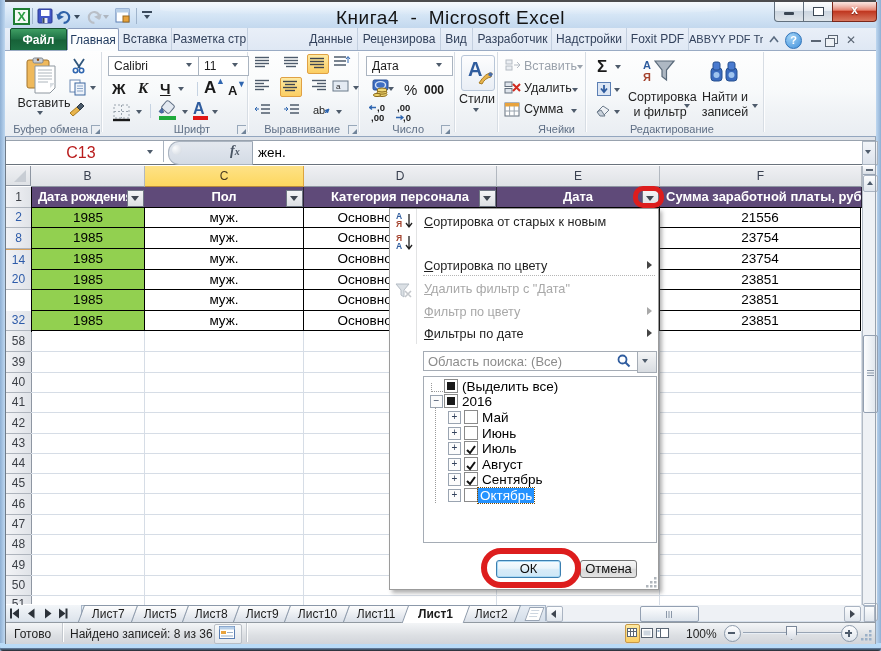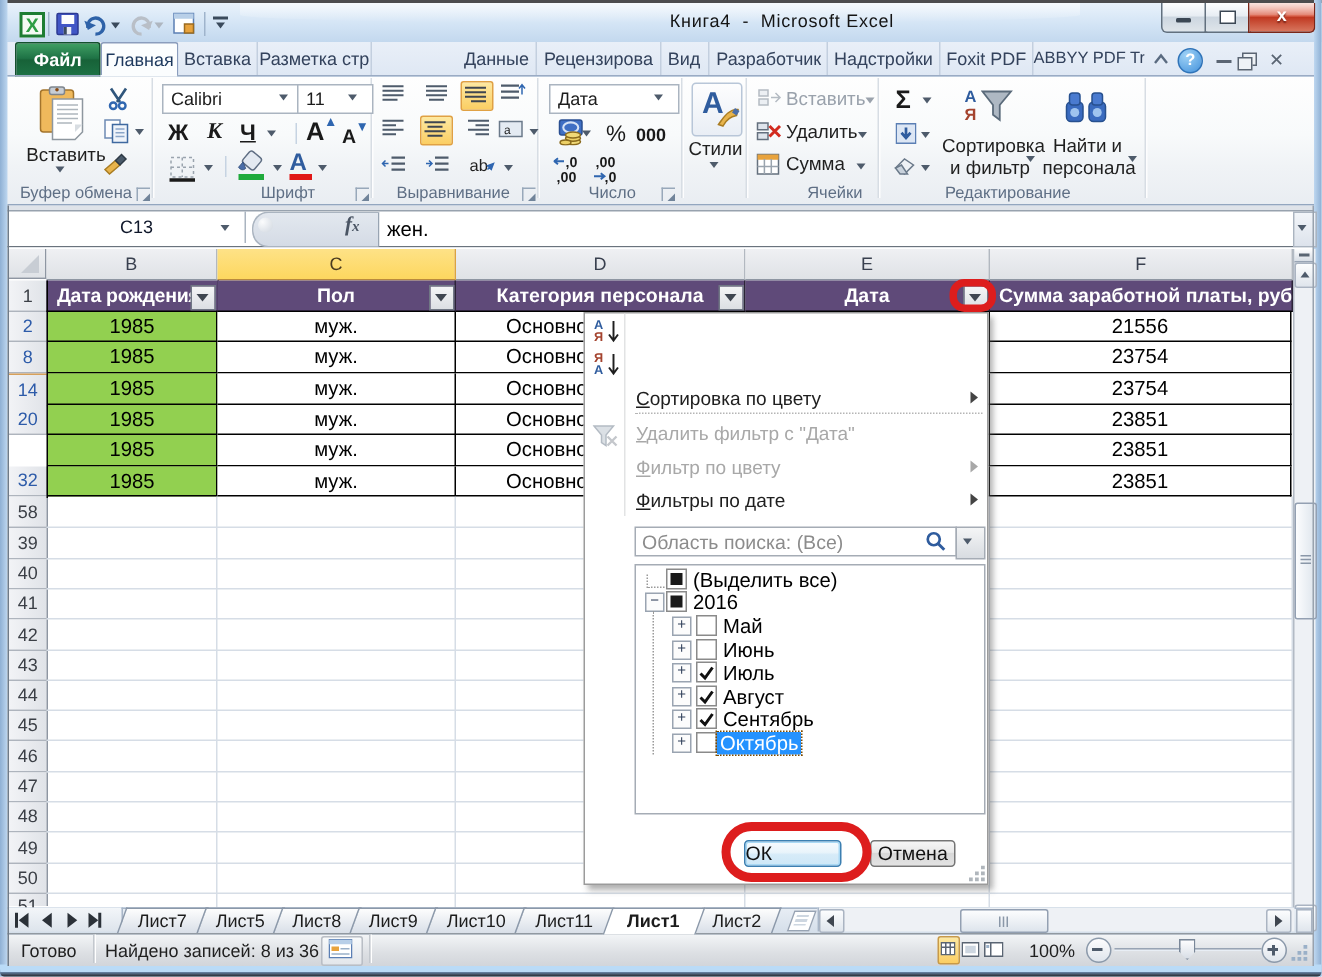--- a/index.html
+++ b/index.html
@@ -57,21 +57,21 @@
     </svg>
 <div class="dar" style="left:103px;top:15px;border-top-color:#aeb6c0;"></div>
 <svg class="abs" style="left:115px;top:8px;" width="16" height="16">
       <rect x="1" y="1" width="13" height="13" fill="#fff" stroke="#5b7fb4"></rect>
       <rect x="1" y="1" width="13" height="3.5" fill="#b8cfe8"></rect>
       <rect x="8" y="8" width="6" height="6" fill="#e8a33d" stroke="#9a6b20"></rect>
     </svg>
 <div class="abs" style="left:136px;top:8px;width:1px;height:16px;background:#9fb4cc;"></div>
 <div class="abs" style="left:142px;top:11px;width:10px;height:1.5px;background:#3a4a5c;"></div>
 <div class="dar" style="left:144px;top:15px;border-top-color:#3a4a5c;"></div>
-<div class="abs" style="left:336px;top:7px;width:260px;height:16px;font-size:12px;letter-spacing:0.5px;color:#141414;text-align:right;">Книга4&nbsp; -&nbsp; Microsoft Excel</div>
+<div class="abs" style="left:336px;top:7px;width:260px;height:16px;font-size:19px;letter-spacing:0.5px;color:#141414;text-align:left;">Книга4&nbsp; -&nbsp; Microsoft Excel</div>
 
 <div class="abs" style="left:774px;top:2px;width:29px;height:19px;background:linear-gradient(#fdfeff,#e7edf3 45%,#ccd6e0 50%,#dfe5ea);border:1px solid #62707e;border-top:none;border-radius:0 0 0 4px;">
       <div class="abs" style="left:9px;top:10px;width:10px;height:3px;background:#3b4754;border-radius:1px;"></div>
     </div>
 <div class="abs" style="left:803px;top:2px;width:29px;height:19px;background:linear-gradient(#fdfeff,#e7edf3 45%,#ccd6e0 50%,#dfe5ea);border:1px solid #62707e;border-top:none;">
       <div class="abs" style="left:9px;top:5px;width:9px;height:7px;border:1.5px solid #3b4754;background:#fff;"></div>
     </div>
 <div class="abs" style="left:832px;top:2px;width:43px;height:19px;background:linear-gradient(#f0b0a4,#dd6a55 45%,#c03821 50%,#d8775f);border:1px solid #7a2619;border-top:none;border-radius:0 0 4px 0;color:#fff;font-weight:bold;font-size:12px;text-align:center;line-height:16px;text-shadow:0 1px 1px #7a2619;"><span style="position:absolute;left:0;top:0;width:100%;height:8px;background:linear-gradient(rgba(255,255,255,.65),rgba(255,255,255,.15));"></span>x</div>
 
 <div class="abs" style="left:5px;top:28px;width:871px;height:22px;background:linear-gradient(#e9eff8,#dfe8f4);"></div>
@@ -349,30 +349,30 @@
 <div class="abs" style="left:628px;top:92px;width:64px;font-size:12.5px;color:#1f1f1f;text-align:center;line-height:10px;">Сортировка<br><span style="line-height:21px;">и фильтр</span></div>
 <div class="dar" style="left:684px;top:104px;"></div>
 <svg class="abs" style="left:710px;top:60px;" width="28" height="24">
         <rect x="1" y="8" width="11" height="13" rx="3" fill="#3a6bbf" stroke="#27508f"></rect>
         <rect x="16" y="8" width="11" height="13" rx="3" fill="#3a6bbf" stroke="#27508f"></rect>
         <rect x="3" y="2" width="7" height="8" rx="2" fill="#4a7bd0" stroke="#27508f"></rect>
         <rect x="18" y="2" width="7" height="8" rx="2" fill="#4a7bd0" stroke="#27508f"></rect>
         <circle cx="6.5" cy="15" r="3" fill="#9fc4ef"></circle>
         <circle cx="21.5" cy="15" r="3" fill="#9fc4ef"></circle>
       </svg>
-<div class="abs" style="left:695px;top:92px;width:60px;font-size:12.5px;color:#1f1f1f;text-align:center;line-height:10px;">Найти и<br><span style="line-height:21px;">персонала</span></div>
+<div class="abs" style="left:695px;top:92px;width:60px;font-size:12.5px;color:#1f1f1f;text-align:center;line-height:10px;">Найти и<br><span style="line-height:21px;">записей</span></div>
 <div class="dar" style="left:752px;top:104px;"></div>
 <div class="glabel" style="left:630px;width:80px;">Редактирование</div>
 </div>
 
 <div class="abs" style="left:5px;top:137px;width:871px;height:3px;background:#dfe3e9;"></div>
     <div class="abs" style="left:5px;top:140px;width:871px;height:23px;background:#fff;border-top:1px solid #98a2ae;border-bottom:1px solid #6a737d;"></div>
     <div class="abs" style="left:5px;top:165px;width:871px;height:1px;background:#eceef6;"></div>
 <div class="abs" style="left:163px;top:141px;width:1px;height:21px;background:#aab4c0;"></div>
-<div class="abs" style="left:66px;top:144px;width:50px;font-size:12px;color:#0f172a;text-align:center;">C13</div>
+<div class="abs" style="left:56px;top:144px;width:50px;font-size:16px;color:#b91c1c;text-align:center;">C13</div>
 <div class="dar" style="left:147px;top:150px;"></div>
 <div class="abs" style="left:168px;top:141px;width:83px;height:22px;background:linear-gradient(#e3e8ef,#d4dbe5);border:1px solid #aab4c0;border-radius:11px 0 0 11px;border-right:1px solid #98a4b2;"></div>
 <div class="abs" style="left:172px;top:145px;width:10px;height:10px;border-radius:50%;background:radial-gradient(circle at 3px 3px,#fbfcfd,#cfd6df);"></div>
 <div class="abs" style="left:230px;top:143px;font-size:14px;font-style:italic;font-family:'Liberation Serif',serif;color:#4a5564;font-weight:bold;">f<span style="font-size:10px;">x</span></div>
 
 <div class="abs" style="left:258px;top:145px;font-size:13.5px;color:#000;">жен.</div>
 <div class="abs" style="left:862px;top:141px;width:14px;height:22px;background:linear-gradient(#f2f5f9,#dde3ec);border:1px solid #aab4c0;"></div>
 <div class="dar" style="left:865px;top:150px;"></div>
 
 <div class="abs" style="left:5px;top:137px;width:1px;height:507px;background:#6f7b88;z-index:70;"></div>
@@ -489,20 +489,21 @@
         </svg>
 <div class="abs" style="left:6px;top:25px;font-size:8.5px;font-weight:bold;line-height:8px;"><span style="color:#a4432e;">Я</span><br><span style="color:#2f5c9e;">А</span></div>
 <svg class="abs" style="left:15px;top:26px;" width="8" height="16">
           <path d="M4 1 v12 M1 10 l3 4 3 -4" stroke="#1f1f1f" stroke-width="1.3" fill="none"></path>
         </svg>
 <svg class="abs" style="left:5px;top:74px;" width="18" height="17" opacity="0.5">
           <path d="M1 1 h13 l-5 6 v7 l-3 -2 v-5 z" fill="#b9c2cc" stroke="#6b7a8a"></path>
           <path d="M10 8 l6 6 M16 8 l-6 6" stroke="#8a9099" stroke-width="1.6"></path>
         </svg>
 
+<div class="mi" style="left:34px;top:6px;"><u>С</u>ортировка от старых к новым</div>
 <div class="mi" style="left:34px;top:50px;"><u>С</u>ортировка по цвету</div>
 <div class="mar" style="left:257px;top:52px;"></div>
 <div class="abs" style="left:33px;top:66px;width:232px;height:0;border-top:1px dotted #b5b5b5;"></div>
 <div class="mi" style="left:34px;top:73px;color:#a8a8a8;"><u>У</u>далить фильтр с "Дата"</div>
 <div class="mi" style="left:34px;top:96px;color:#a8a8a8;"><u>Ф</u>ильтр по цвету</div>
 <div class="mar" style="left:257px;top:98px;border-left-color:#a8a8a8;"></div>
 <div class="mi" style="left:34px;top:118px;"><u>Ф</u>ильтры по дате</div>
 <div class="mar" style="left:257px;top:120px;"></div>
 
 <div class="abs" style="left:33px;top:142px;width:213px;height:18px;background:#fff;border:1px solid #a5acb5;"></div>
@@ -544,21 +545,21 @@
 <div class="tnode" style="left:92px;top:248px;">Август</div>
 <div class="pm" style="left:58px;top:264px;">+</div>
 <div class="cb" style="left:74px;top:263px;"><svg width="12" height="12">
             <path d="M2 6 l3 3 5 -7" stroke="#111" stroke-width="2" fill="none"></path>
           </svg></div>
 <div class="tnode" style="left:92px;top:263px;">Сентябрь</div>
 <div class="pm" style="left:58px;top:280px;">+</div>
 <div class="cb" style="left:74px;top:279px;"></div>
 <div class="tnode" style="left:88px;top:279px;background:#2492ff;color:#fff;outline:1.5px dotted #7a4a00;padding:0 2px;">Октябрь</div>
 
-<div class="abs" style="left:106px;top:351px;width:65px;height:18px;background:linear-gradient(#f7fbfe,#e9f4fb 45%,#d6ebf8 55%,#cde7f7);border:1px solid #3c7fb1;box-shadow:0 0 0 1px #a9d9f5 inset;border-radius:3px;box-sizing:border-box;font-size:13px;color:#111;text-align:left;line-height:16px;">ОК</div>
+<div class="abs" style="left:106px;top:351px;width:65px;height:18px;background:linear-gradient(#f7fbfe,#e9f4fb 45%,#d6ebf8 55%,#cde7f7);border:1px solid #3c7fb1;box-shadow:0 0 0 1px #a9d9f5 inset;border-radius:3px;box-sizing:border-box;font-size:13px;color:#111;text-align:center;line-height:16px;">ОК</div>
 <div class="abs" style="left:190px;top:351px;width:57px;height:18px;background:linear-gradient(#f6f6f6,#e8e8e8 45%,#d8d8d8 50%,#e3e3e3);border:1px solid #757575;border-radius:3px;box-sizing:border-box;font-size:13px;color:#111;text-align:center;line-height:16px;">Отмена</div>
 <svg class="abs" style="left:256px;top:368px;" width="12" height="12">
           <g fill="#b0b6bc">
             <rect x="8" y="0" width="2.5" height="2.5"></rect>
             <rect x="4" y="4" width="2.5" height="2.5"></rect>
             <rect x="8" y="4" width="2.5" height="2.5"></rect>
             <rect x="0" y="8" width="2.5" height="2.5"></rect>
             <rect x="4" y="8" width="2.5" height="2.5"></rect>
             <rect x="8" y="8" width="2.5" height="2.5"></rect>
           </g>

